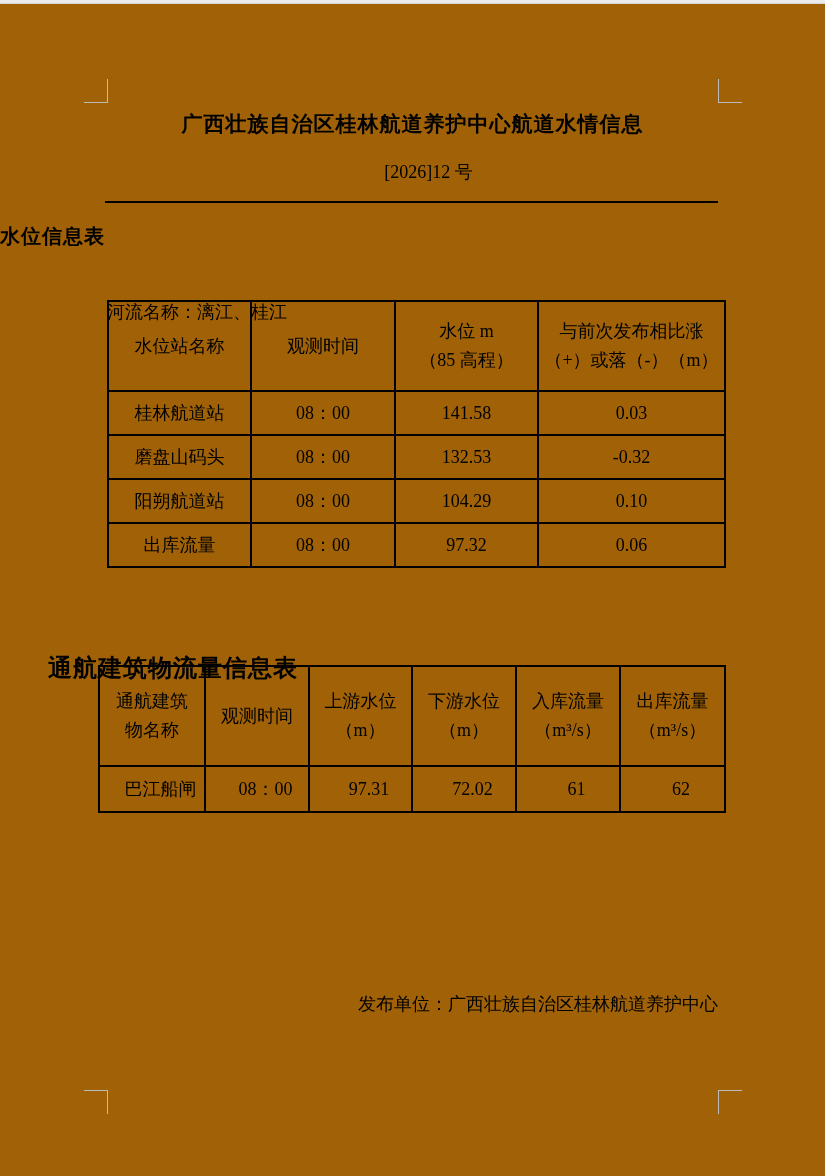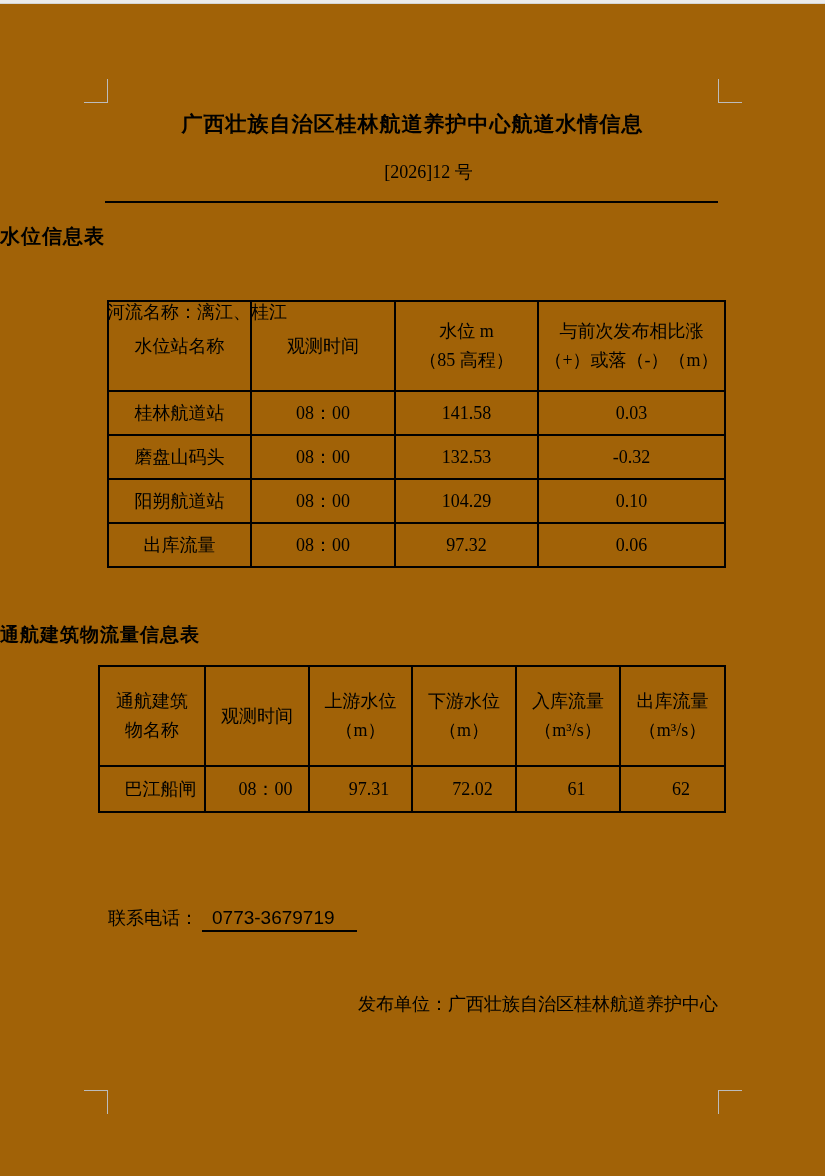--- a/index.html
+++ b/index.html
@@ -32,21 +32,21 @@
   .rule {
     position:absolute; top:201px; left:105px; width:613px; height:0; border-top:2px solid #000;
   }
 
   .section-heading {
     position:absolute; left:0; width:825px; text-align:left;
     font-family:"Liberation Sans","DejaVu Sans",sans-serif;
     font-weight:bold; font-size:20px; letter-spacing:1px;
   }
   .h-water { top:223px; }
-  .h-flow  { top:622px; font-size:19px; }
+  .h-flow  { top:652px; font-size:24px;padding-left:48px; }
 
   .river-line { position:absolute; top:264px; left:107px; font-size:18px;margin-top:36px; }
 
   table.doc-table {
     position:absolute; border-collapse:collapse; table-layout:fixed;
     font-size:18px; text-align:center; color:#000;
   }
   table.doc-table td {
     border:2px solid #000; vertical-align:middle; text-align:center;
     white-space:pre-line; line-height:29px; padding:0 2px; overflow:hidden;
@@ -157,19 +157,16 @@
         <td>巴江船闸</td>
         <td>08：00</td>
         <td>97.31</td>
         <td>72.02</td>
         <td>61</td>
         <td>62</td>
       </tr>
     </tbody>
   </table>
 
-  <div class="contact">
-    <span>联系电话：</span><span class="phone">0773-3679719</span>
-  </div>
 
   <div class="publisher">发布单位：广西壮族自治区桂林航道养护中心</div>
 
 </div>
 
 </body></html>

